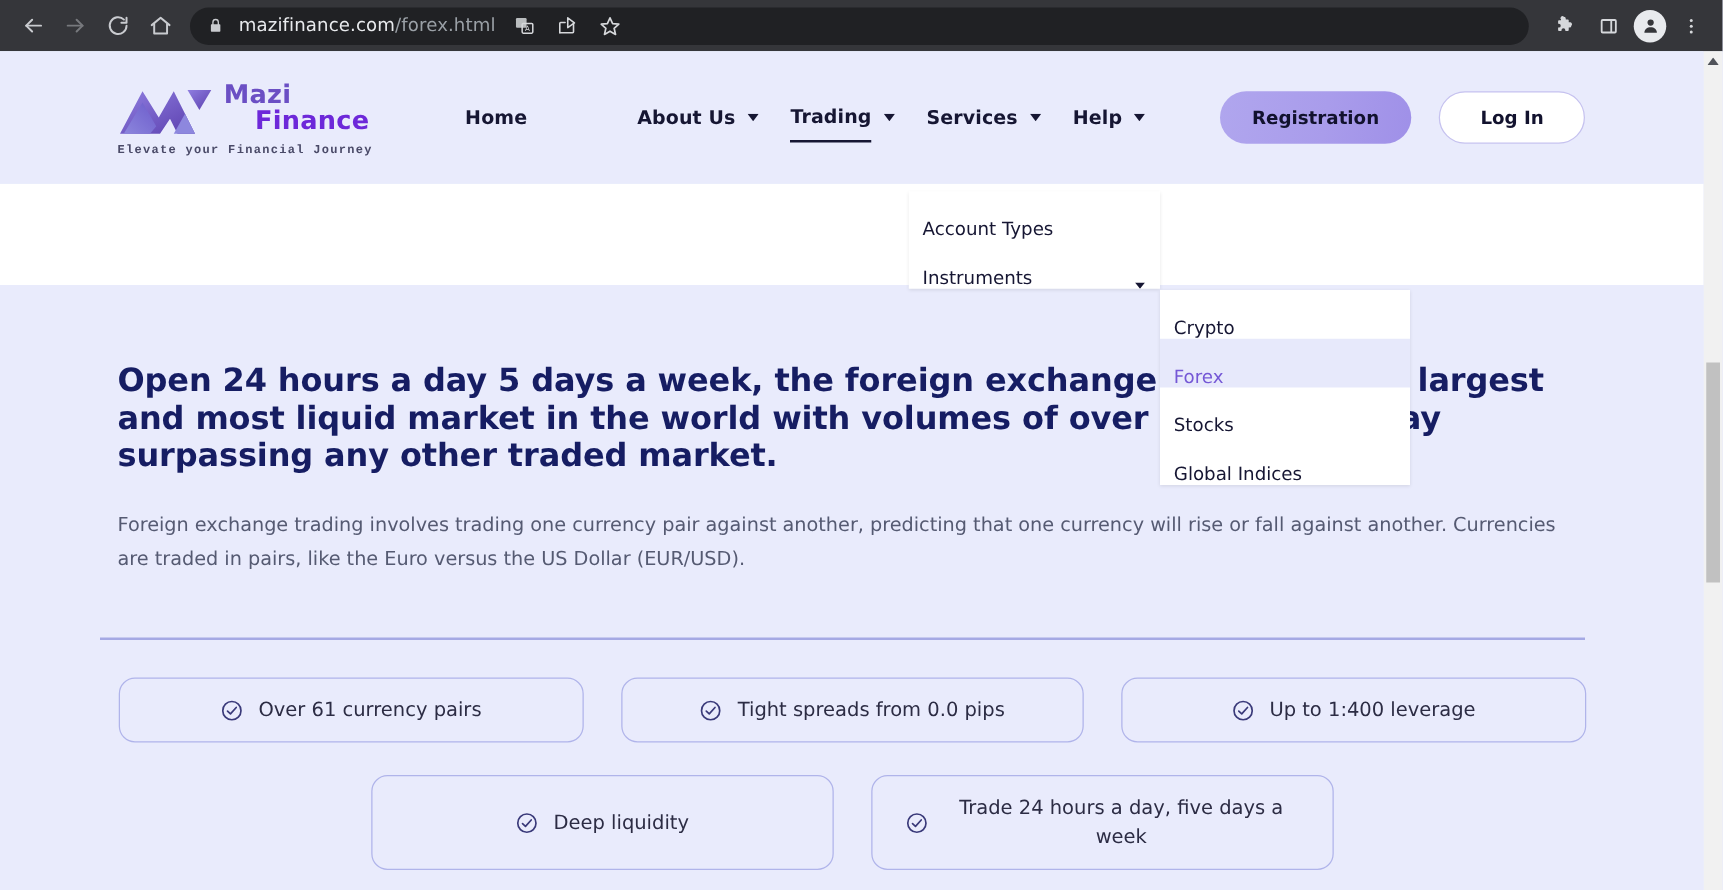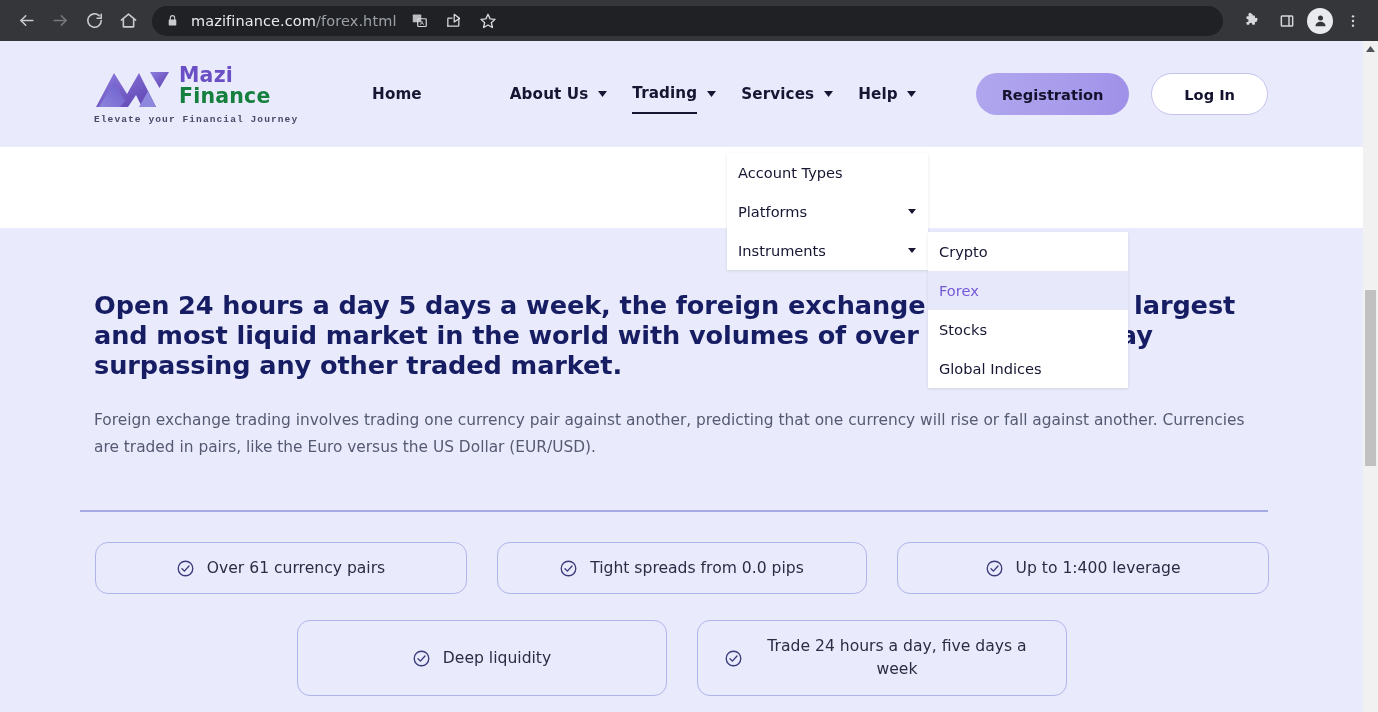--- a/index.html
+++ b/index.html
@@ -57,21 +57,21 @@
   
   .logo{ display:flex; flex-direction:column; flex:0 0 auto; }
   .logo-top{ display:flex; align-items:center; }
   .logo-mark{ width:76px; height:44px; margin-right:9px; }
   .logo-words{ line-height:1.0; }
   .logo-words div{
     font-size:20.5px; font-weight:bold; letter-spacing:.2px;
     font-family:"DejaVu Sans", sans-serif;
   }
   .logo-mazi{ color:#6b4fc4; }
-  .logo-finance{ color:#15803d; }
+  .logo-finance{ color:#6d28d9;margin-left:25px; }
   .logo-tag{
     font-size:9.6px; color:#4a4a68; letter-spacing:1.05px; margin-top:6px;
     font-weight:bold; white-space:nowrap;font-family:Liberation Mono, monospace;
   }
 
   
   .main-nav{
     flex:1 1 auto; display:flex; align-items:center; justify-content:center;
     gap:0; margin-left:40px;
   }
@@ -107,21 +107,21 @@
   }
 
   
   .dropdown{
     position:absolute; background:#ffffff; z-index:60;
     box-shadow:0 1px 3px rgba(0,0,0,.10);
   }
   #dd-trading{ left:727px; top:112px; width:201px; }
   #dd-instruments{ left:928px; top:191px; width:200px; }
   .dd-item{
-    display:flex; align-items:center; justify-content:space-between;
+    display:flex; align-items:flex-end; justify-content:space-between;
     height:39px; padding:0 12px 0 11px;
     font-size:14.6px; color:#161633; white-space:nowrap;
   }
   #dd-trading .dd-item{ height:39px; }
   #dd-instruments .dd-item{ height:39px; }
   .dd-item.selected{ background:#e7e9fb; color:#7558d6; }
   .dd-caret{ display:flex; align-items:center; }
 
   
   .white-band{
@@ -336,28 +336,20 @@
       <button class="btn-register">Registration</button>
       <button class="btn-login">Log In</button>
     </div>
   </div>
 
   <div class="dropdown" id="dd-trading">
     <div class="dd-item">
       <span>Account Types</span>
     </div>
     <div class="dd-item">
-      <span>Platforms</span>
-      <span class="dd-caret">
-          <svg width="8" height="5" viewBox="0 0 8 5">
-            <polygon points="0,0 8,0 4,5" fill="#161633"></polygon>
-          </svg>
-        </span>
-    </div>
-    <div class="dd-item">
       <span>Instruments</span>
       <span class="dd-caret">
           <svg width="8" height="5" viewBox="0 0 8 5">
             <polygon points="0,0 8,0 4,5" fill="#161633"></polygon>
           </svg>
         </span>
     </div>
   </div>
 
   <div class="dropdown" id="dd-instruments">

